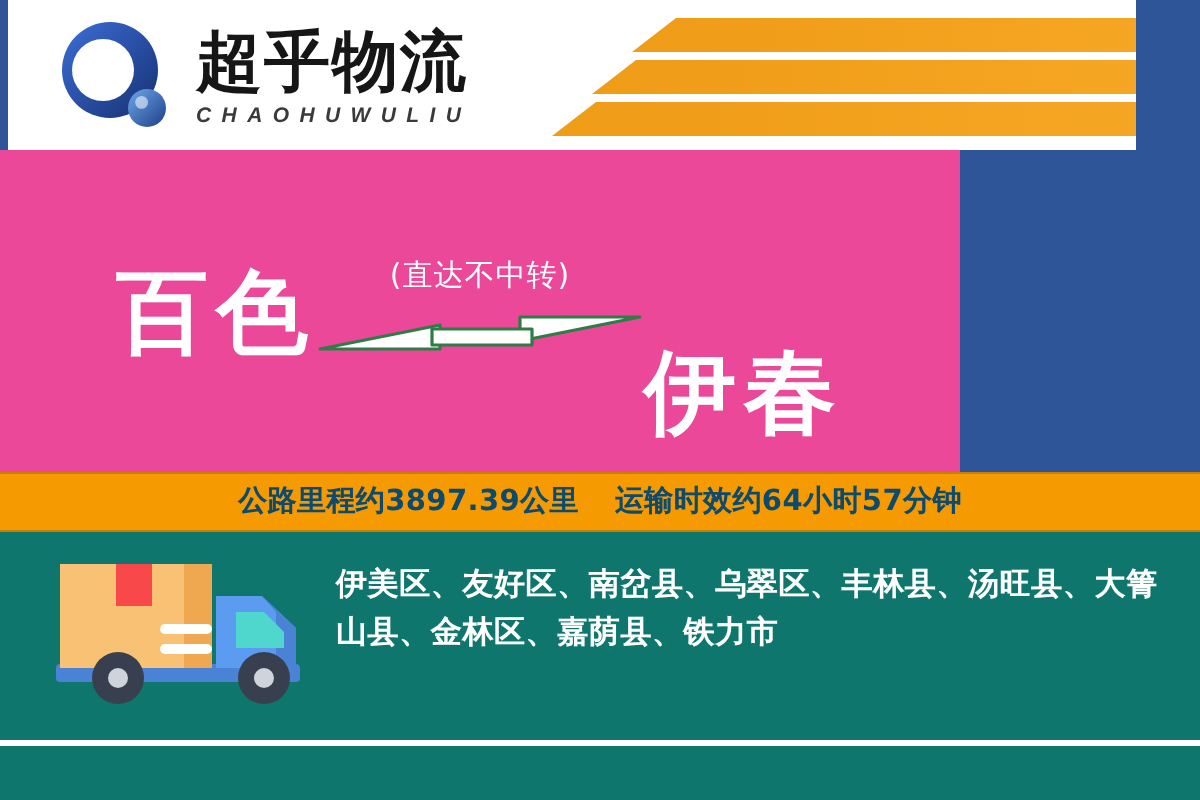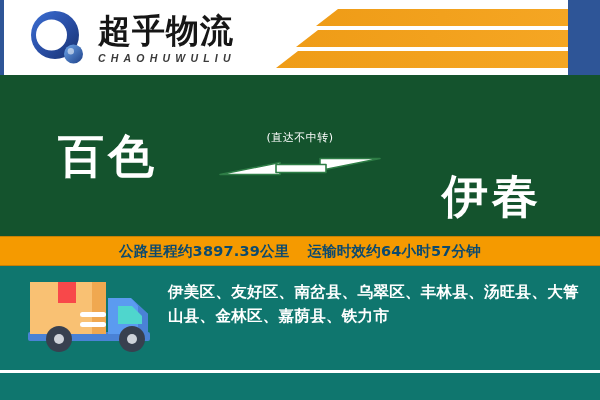--- a/index.html
+++ b/index.html
@@ -55,22 +55,22 @@
     font-style:italic;
   }
 
   
   .stripes { position:absolute; right:0; top:0; width:330px; height:75px; }
   .stripes svg { display:block; }
 
   
   .hero {
     position:absolute; left:0; top:75px;
-    width:600px; height:161px;
-    background:#14532d;
+    width:480px; height:161px;
+    background:#ec4899;
   }
   .city {
     position:absolute; top:50%;
     transform:translateY(-50%);
     font-family:"DejaVu Sans","Liberation Sans",sans-serif;
     font-size:46px; font-weight:bold;
     color:#ffffff;
     letter-spacing:4px;
     white-space:nowrap;
     line-height:1;
@@ -81,21 +81,21 @@
   .route-mid {
     position:absolute; left:50%; top:50%;
     transform:translate(-50%,-50%);
     width:200px;
     display:flex; flex-direction:column;
     align-items:center;
     justify-content:center;
   }
   .route-note {
     font-family:"DejaVu Sans","Liberation Sans",sans-serif;
-    font-size:11px; color:#ffffff;
+    font-size:15px; color:#ffffff;
     letter-spacing:0.5px; white-space:nowrap;
     line-height:16px;
   }
   .route-note.top    { margin-bottom:5px; }
   .arrow-svg { display:block; }
 
   
   .info-bar {
     position:absolute; left:0; top:236px;
     width:600px; height:30px;

